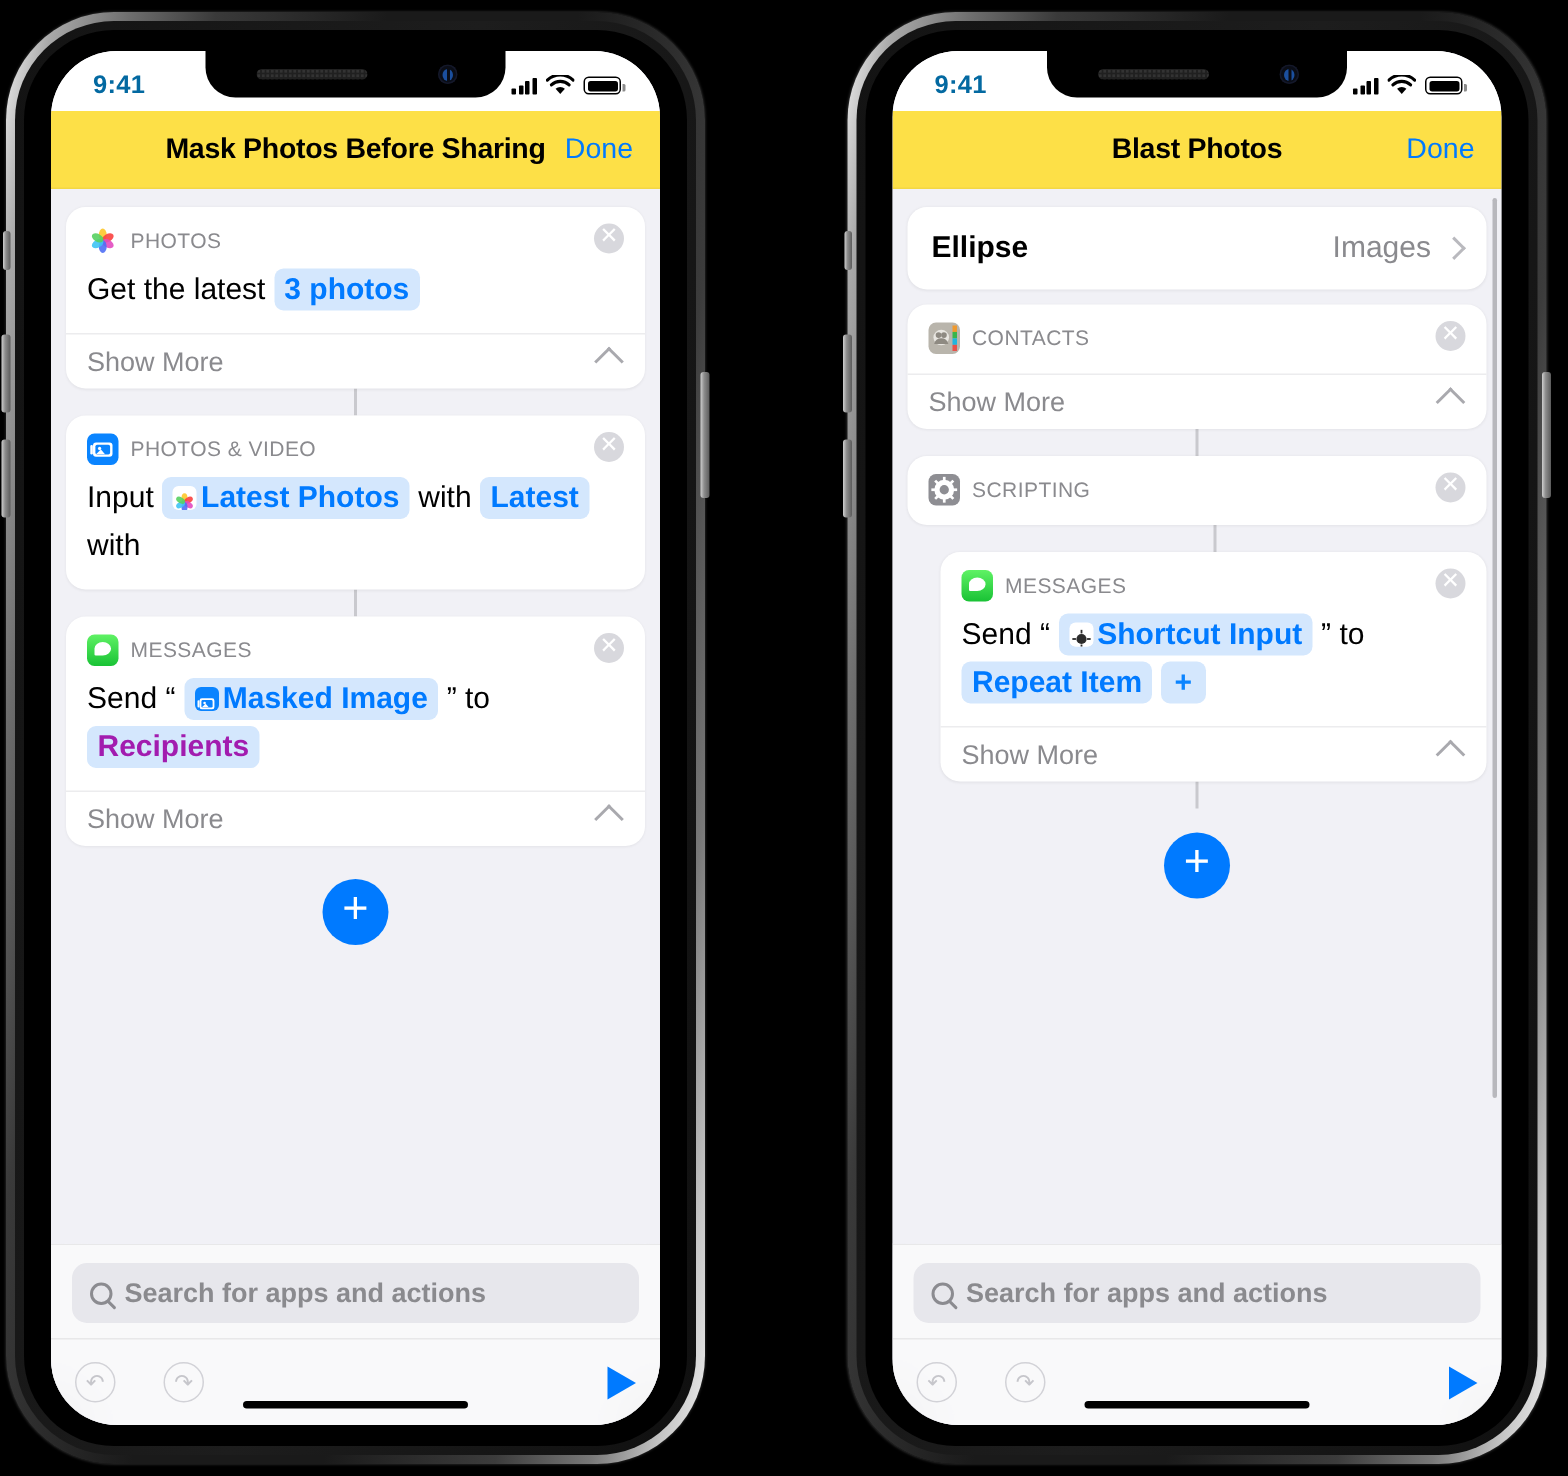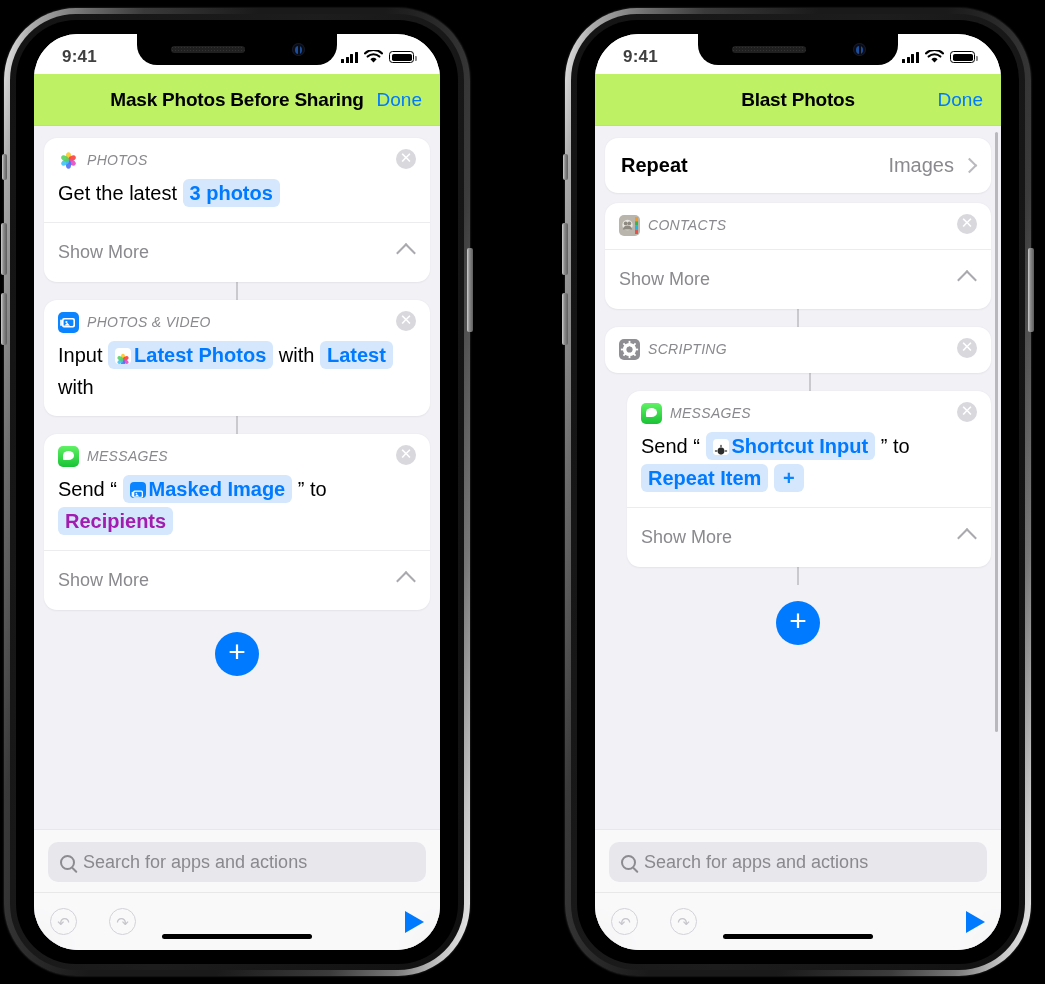--- a/index.html
+++ b/index.html
@@ -70,33 +70,33 @@
     content:""; position:absolute; left:6px; top:2.5px; width:1.5px; height:8px;
     background:#0a0d16; z-index:2;
   }
 
   
   .statusbar{
     position:relative; height:40px; z-index:30;
     display:flex; align-items:center; justify-content:space-between;
     padding:0 26px 0 28px; background:#fff;
   }
-  .sb-time{ font-size:17px; font-weight:bold; color:#404040; letter-spacing:.2px; margin-top:6px;}
+  .sb-time{ font-size:17px; font-weight:bold; color:#0369a1; letter-spacing:.2px; margin-top:6px;}
   .sb-right{ display:flex; align-items:center; gap:6px; margin-top:6px;}
   .bars{ display:flex; align-items:flex-end; gap:1.6px; height:11px; }
   .bars i{ width:3px; background:#000; border-radius:.6px; display:block; }
   .bars i:nth-child(1){height:4px;} .bars i:nth-child(2){height:6px;}
   .bars i:nth-child(3){height:8.5px;} .bars i:nth-child(4){height:11px;}
   .batt{ width:25px;height:12px;border:1.5px solid #000;border-radius:3.5px;position:relative;}
   .batt::after{content:"";position:absolute;right:-3.5px;top:3.5px;width:2px;height:5px;background:#000;border-radius:0 1px 1px 0;opacity:.45;}
   .batt i{position:absolute;left:1.5px;top:1.5px;bottom:1.5px;right:1.5px;background:#000;border-radius:1.8px;display:block;}
 
   
   .navbar{
-    position:relative; height:52px; background:#bef264;
+    position:relative; height:52px; background:#fde047;
     display:flex; align-items:center; justify-content:center;
     padding:0 18px; z-index:20;
     border-bottom:1px solid rgba(0,0,0,.04);
   }
   .nav-title{ font-size:19px; font-weight:bold; color:#000; letter-spacing:-.2px; }
   .nav-done{ position:absolute; right:18px; font-size:19px; color:#007aff; }
 
   
   .body{ position:relative; flex:1; background:#f1f1f6; overflow:hidden; }
   .content{ position:absolute; left:0; right:0; top:0; padding:12px 10px 0 10px; }
@@ -104,40 +104,40 @@
   .card{
     background:#fff; border-radius:13px; margin-bottom:0;
     box-shadow:0 .5px 2px rgba(0,0,0,.06);
     position:relative;
   }
   .card.indent{ margin-left:22px; }
   .card-pad{ padding:11px 14px 13px 14px; }
 
   .card-head{ display:flex; align-items:center; gap:8px; position:relative; height:22px; }
   .app-ico{ width:21px;height:21px;border-radius:5px;flex:none;position:relative;overflow:hidden;}
-  .cat{ font-size:14px; color:#8a8a8e; letter-spacing:.3px;font-style:italic; }
+  .cat{ font-size:14px; color:#8a8a8e; letter-spacing:.3px; }
   .xbtn{
     position:absolute; right:0; top:0; width:20px;height:20px;border-radius:50%;
     background:#d8d8dd; color:#fff; font-size:15px; line-height:20px; text-align:center;
     font-family:"Liberation Sans",sans-serif;
   }
   .xbtn span{ position:relative; top:-1px; font-weight:500; }
 
   .phrase{ font-size:20px; color:#000; font-weight:bold; line-height:32px; margin-top:6px; }
   .phrase .plain{ font-weight:normal; }
   .tok{
     display:inline-block; background:#d4e7fd; color:#007aff; border-radius:6px;
     padding:1px 7px; font-weight:bold; line-height:26px; vertical-align:baseline;
   }
   .tok.ghost{ color:#a21caf; }
   .tok.plus{ padding:1px 9px; color:#0b84ff; }
   .tok .tico{ display:inline-block; width:16px;height:16px;border-radius:4px;vertical-align:-2px;margin-right:3px;position:relative;overflow:hidden;}
 
   .showmore{
-    border-top:1px solid #ececee; height:60px;
+    border-top:1px solid #ececee; height:37px;
     display:flex; align-items:center; justify-content:space-between;
     padding:0 14px; font-size:18px; color:#8a8a8e;
   }
   .chev{ width:14px;height:14px;border-left:2px solid #a9a9ae;border-top:2px solid #a9a9ae;transform:rotate(45deg); margin-right:3px;}
 
   .connector{ width:2px; height:18px; background:#c9c9ce; margin:0 auto; }
   .connector.ind{ margin-left:calc(50% + 11px); }
 
   .addrow{ display:flex; justify-content:center; padding:22px 0 0 0; }
   .addbtn{
@@ -160,21 +160,21 @@
     background:#b8b8bd; border-radius:2px; z-index:15;
   }
 
   
   .bottom{
     position:absolute; left:0; right:0; bottom:0; z-index:25;
     background:rgba(249,249,250,.96);
     border-top:1px solid rgba(0,0,0,.07);
     backdrop-filter:blur(12px);
   }
-  .searchwrap{ padding:12px 14px 10px 14px; }
+  .searchwrap{ padding:12px 14px 10px 14px;font-weight:bold; }
   .searchbox{
     height:40px; border-radius:10px; background:#e7e7ec;
     display:flex; align-items:center; gap:8px; padding:0 12px;
   }
   .mag{ width:15px;height:15px;border:2px solid #8b8b90;border-radius:50%;position:relative;flex:none;}
   .mag::after{content:"";position:absolute;right:-5px;bottom:-3px;width:7px;height:2px;background:#8b8b90;transform:rotate(45deg);border-radius:1px;}
   .sph{ font-size:18px; color:#8a8a8e; }
   .toolbar{
     height:58px; border-top:1px solid rgba(0,0,0,.07);
     display:flex; align-items:center; padding:0 16px; gap:32px;
@@ -405,21 +405,21 @@
         <div class="nav-title">Blast Photos</div>
         <div class="nav-done">Done</div>
       </div>
 
       <div class="body">
         <div class="scrollbar"></div>
         <div class="content">
 
           <div class="card">
             <div class="acc-row">
-              <span class="acc-label">Repeat</span>
+              <span class="acc-label">Ellipse</span>
               <span class="acc-right">
                 <span>Images</span>
                 <span class="acc-chev"></span>
               </span>
             </div>
           </div>
 
           <div style="height:10px"></div>
 
           <div class="card">

